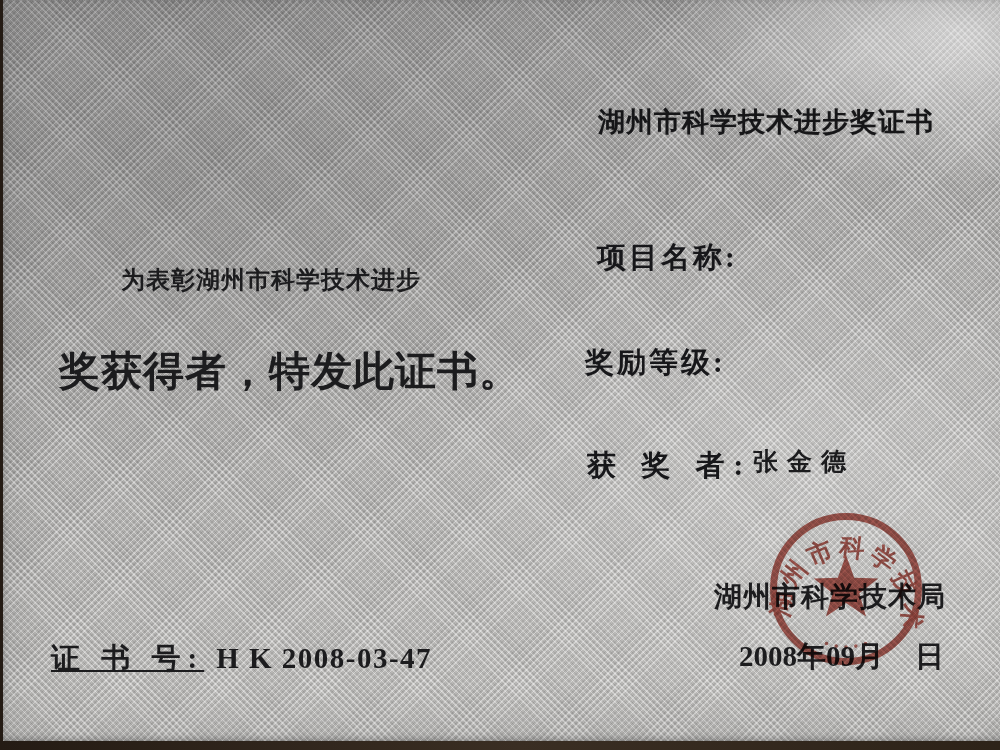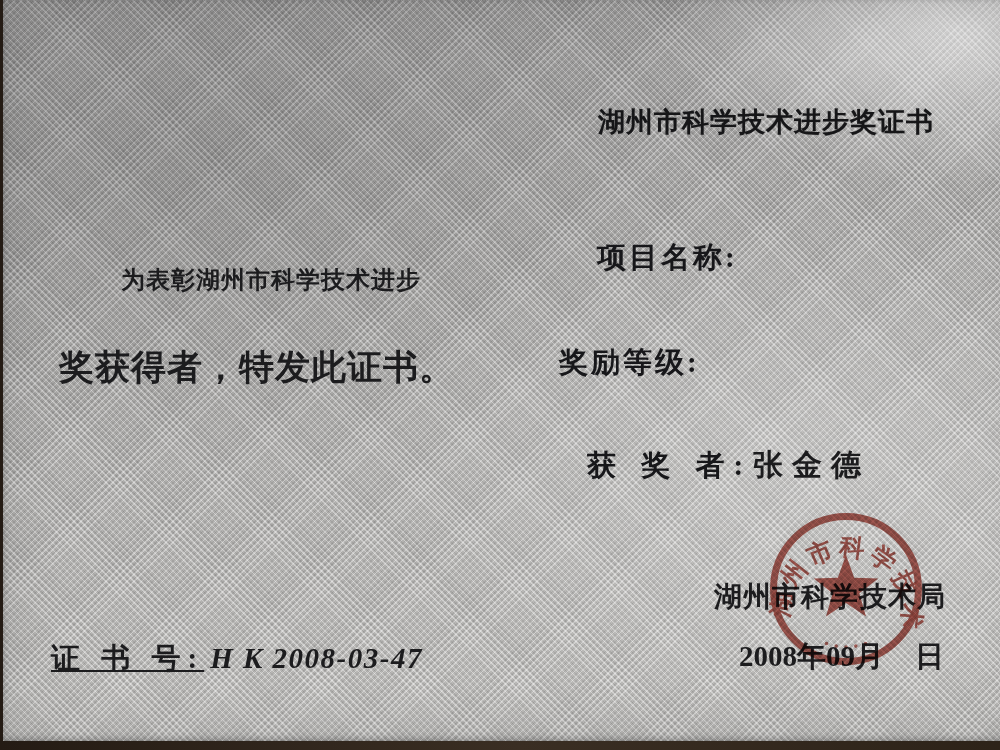--- a/index.html
+++ b/index.html
@@ -34,37 +34,37 @@
   }
   .txt { position: absolute; color: #1c1c1e; white-space: nowrap; }
 
   .title {
     left: 595px; top: 104px;
     font-size: 27px; font-weight: 700; letter-spacing: 1px;
     color: #161618;
     text-shadow: 0 0 1px rgba(30,30,30,0.4);
   }
   .body-line1 { left: 118px; top: 250px; font-size: 24px; letter-spacing: 1px; font-weight: 600; margin-top: 14px; }
-  .body-line2 { left: 56px;  top: 344px; font-size: 35px; letter-spacing: 1px; font-weight: 600; }
+  .body-line2 { left: 56px;  top: 344px; font-size: 41px; letter-spacing: 1px; font-weight: 600; }
 
   .field-label { font-size: 29px; font-weight: 700; letter-spacing: 3px; color: #17171a; }
   .project-label { left: 586px; top: 238px; margin-left: 8px; }
   .project-value { left: 728px; top: 256px; font-size: 15px; letter-spacing: 0.5px; font-weight: 600; color: #2b2b30; }
-  .grade-label   { left: 556px; top: 343px; }
+  .grade-label   { left: 582px; top: 343px; }
   .grade-value   { left: 748px; top: 350px; font-size: 25px; letter-spacing: 14px; font-weight: 600; }
   .winner-label  { left: 584px; top: 446px; letter-spacing: 9px; }
-  .winner-value  { left: 750px; top: 445px; font-size: 30px; letter-spacing: 9px; font-weight: 600; }
+  .winner-value  { left: 750px; top: 445px; font-size: 25px; letter-spacing: 9px; font-weight: 600; }
 
   .issuer   { left: 711px; top: 578px; font-size: 28px; font-weight: 700; letter-spacing: 1px; z-index: 1; }
   .date-ym  { left: 736px; top: 637px; font-size: 29px; font-weight: 600; z-index: 1; text-align: center; }
   .date-day { left: 912px; top: 637px; font-size: 29px; font-weight: 600; z-index: 1; }
 
   .certno { left: 48px; top: 639px; font-size: 29px; }
   .certno .lbl { letter-spacing: 7px; font-weight: 600; text-decoration: underline; }
-  .certno .val { margin-left: 6px; letter-spacing: 1.5px; font-weight: 600; font-style: italic; }
+  .certno .val { margin-left: 12px; letter-spacing: 1.5px; font-weight: 600; }
 
   
   .seal {
     position: absolute;
     left: 762px; top: 506px;
     width: 162px; height: 168px;
     z-index: 2;
     mix-blend-mode: multiply;
     opacity: 0.88;
     filter: blur(0.3px);

